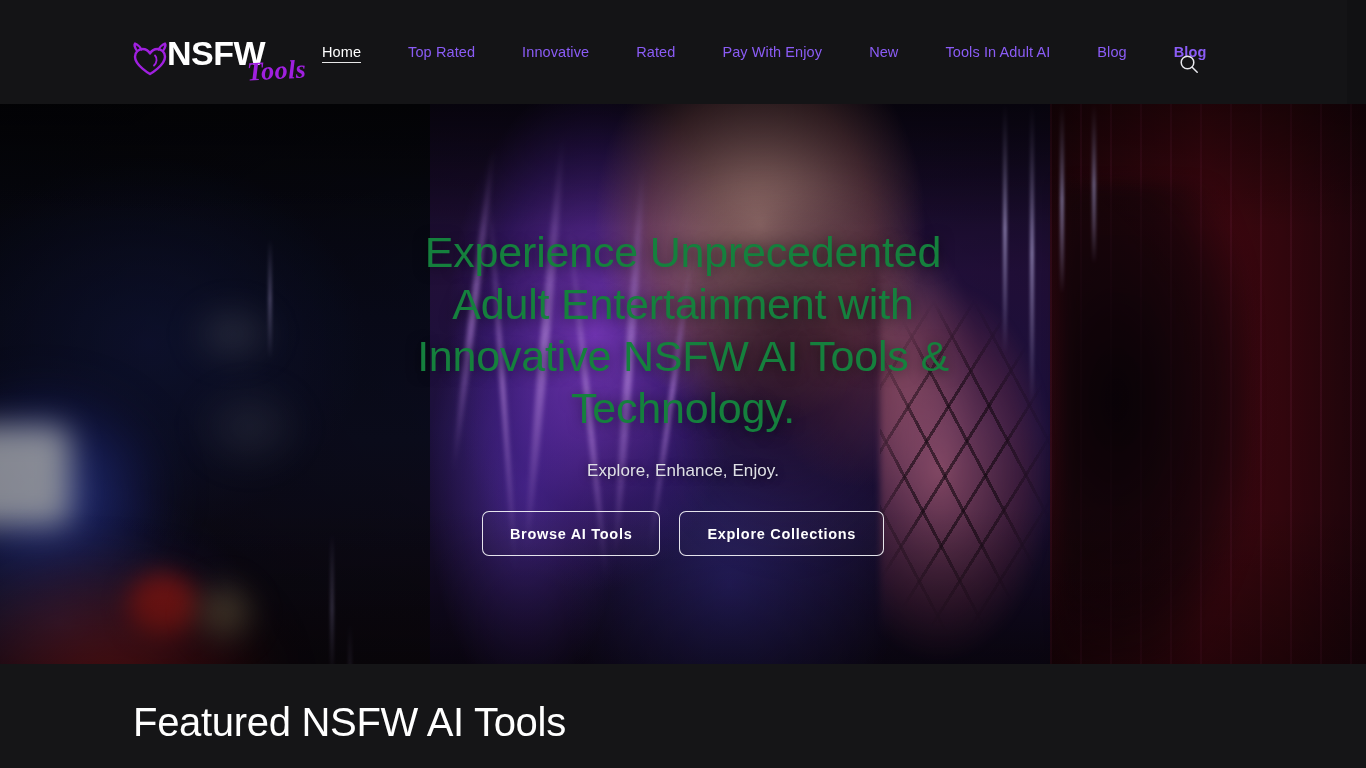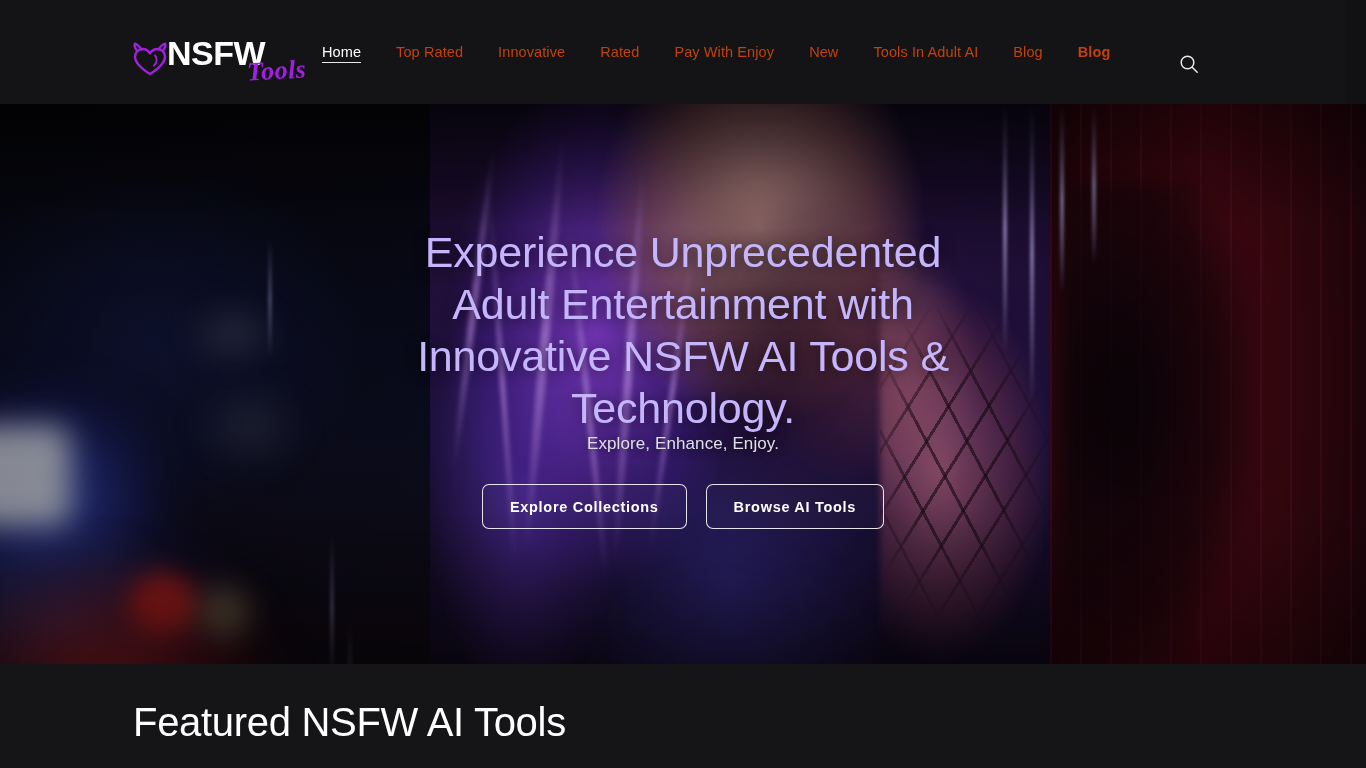--- a/index.html
+++ b/index.html
@@ -33,24 +33,24 @@
     position:absolute; left:116px; top:22px;
     font-family:"Liberation Serif", serif;
     font-style:italic; font-weight:bold;
     font-size:26px; color:#a020e0;
     letter-spacing:0.5px; line-height:26px;
     transform:rotate(-3deg);
   }
 
   .nav{
     position:absolute; left:322px; top:0; height:104px;
-    display:flex; align-items:center; gap:4px;
+    display:flex; align-items:center; gap:16px;
   }
   .nav-item{
-    font-size:14.5px; color:#c2410c;
+    font-size:14.5px; color:#8b5cf6;
     padding:3px 0; margin-right:31px;
     white-space:nowrap; cursor:pointer;
     letter-spacing:0.1px;
   }
   .nav-item:last-child{ margin-right:0;font-weight:bold; }
   .nav-item.active{ color:#ffffff; border-bottom:1.5px solid #e8e8e8; padding-bottom:2px; }
 
   .search-btn{
     position:absolute; right:145px; top:51px;
     width:26px; height:26px; cursor:pointer;
@@ -171,27 +171,27 @@
   }
 
   
   .hero-copy{
     position:absolute; left:0; top:0; width:1366px; height:560px;
     display:flex; flex-direction:column; align-items:center;
     z-index:5;
   }
   .hero-title{
     width:560px; margin-top:122px;
-    text-align:center; color:#c4b5fd;
+    text-align:center; color:#15803d;
     font-size:43px; line-height:52px; font-weight:400;
     letter-spacing:-0.2px;
     text-shadow:0 2px 14px rgba(0,0,0,.55);
   }
   .hero-sub{
-    text-align:center;
+    margin-top:27px; text-align:center;
     font-size:17px; color:#dfe0e6; letter-spacing:0.1px;
     text-shadow:0 1px 9px rgba(0,0,0,.6);
   }
   .hero-actions{ margin-top:30px; display:flex; gap:19px; }
   .hero-btn{
     height:45px; padding:0 27px;
     display:flex; align-items:center; justify-content:center;
     border:1px solid rgba(245,245,250,.92);
     border-radius:7px;
     color:#ffffff; font-size:14.5px; font-weight:bold;
@@ -287,21 +287,21 @@
     <div class="vlight" style="left:330px;  top:430px; height:150px; opacity:.45;"></div>
     <div class="vlight" style="left:348px;  top:520px; height:130px; opacity:.35;"></div>
 
     <div class="hero-vignette"></div>
   </div>
 
   <div class="hero-copy">
     <h1 class="hero-title">Experience Unprecedented Adult Entertainment with Innovative NSFW AI Tools &amp; Technology.</h1>
     <p class="hero-sub">Explore, Enhance, Enjoy.</p>
     <div class="hero-actions">
+      <button class="hero-btn">Browse AI Tools</button>
       <button class="hero-btn">Explore Collections</button>
-      <button class="hero-btn">Browse AI Tools</button>
     </div>
   </div>
 </section>
 
 <section class="featured">
   <h2 class="featured-title">Featured NSFW AI Tools</h2>
 </section>
 
 </body></html>

